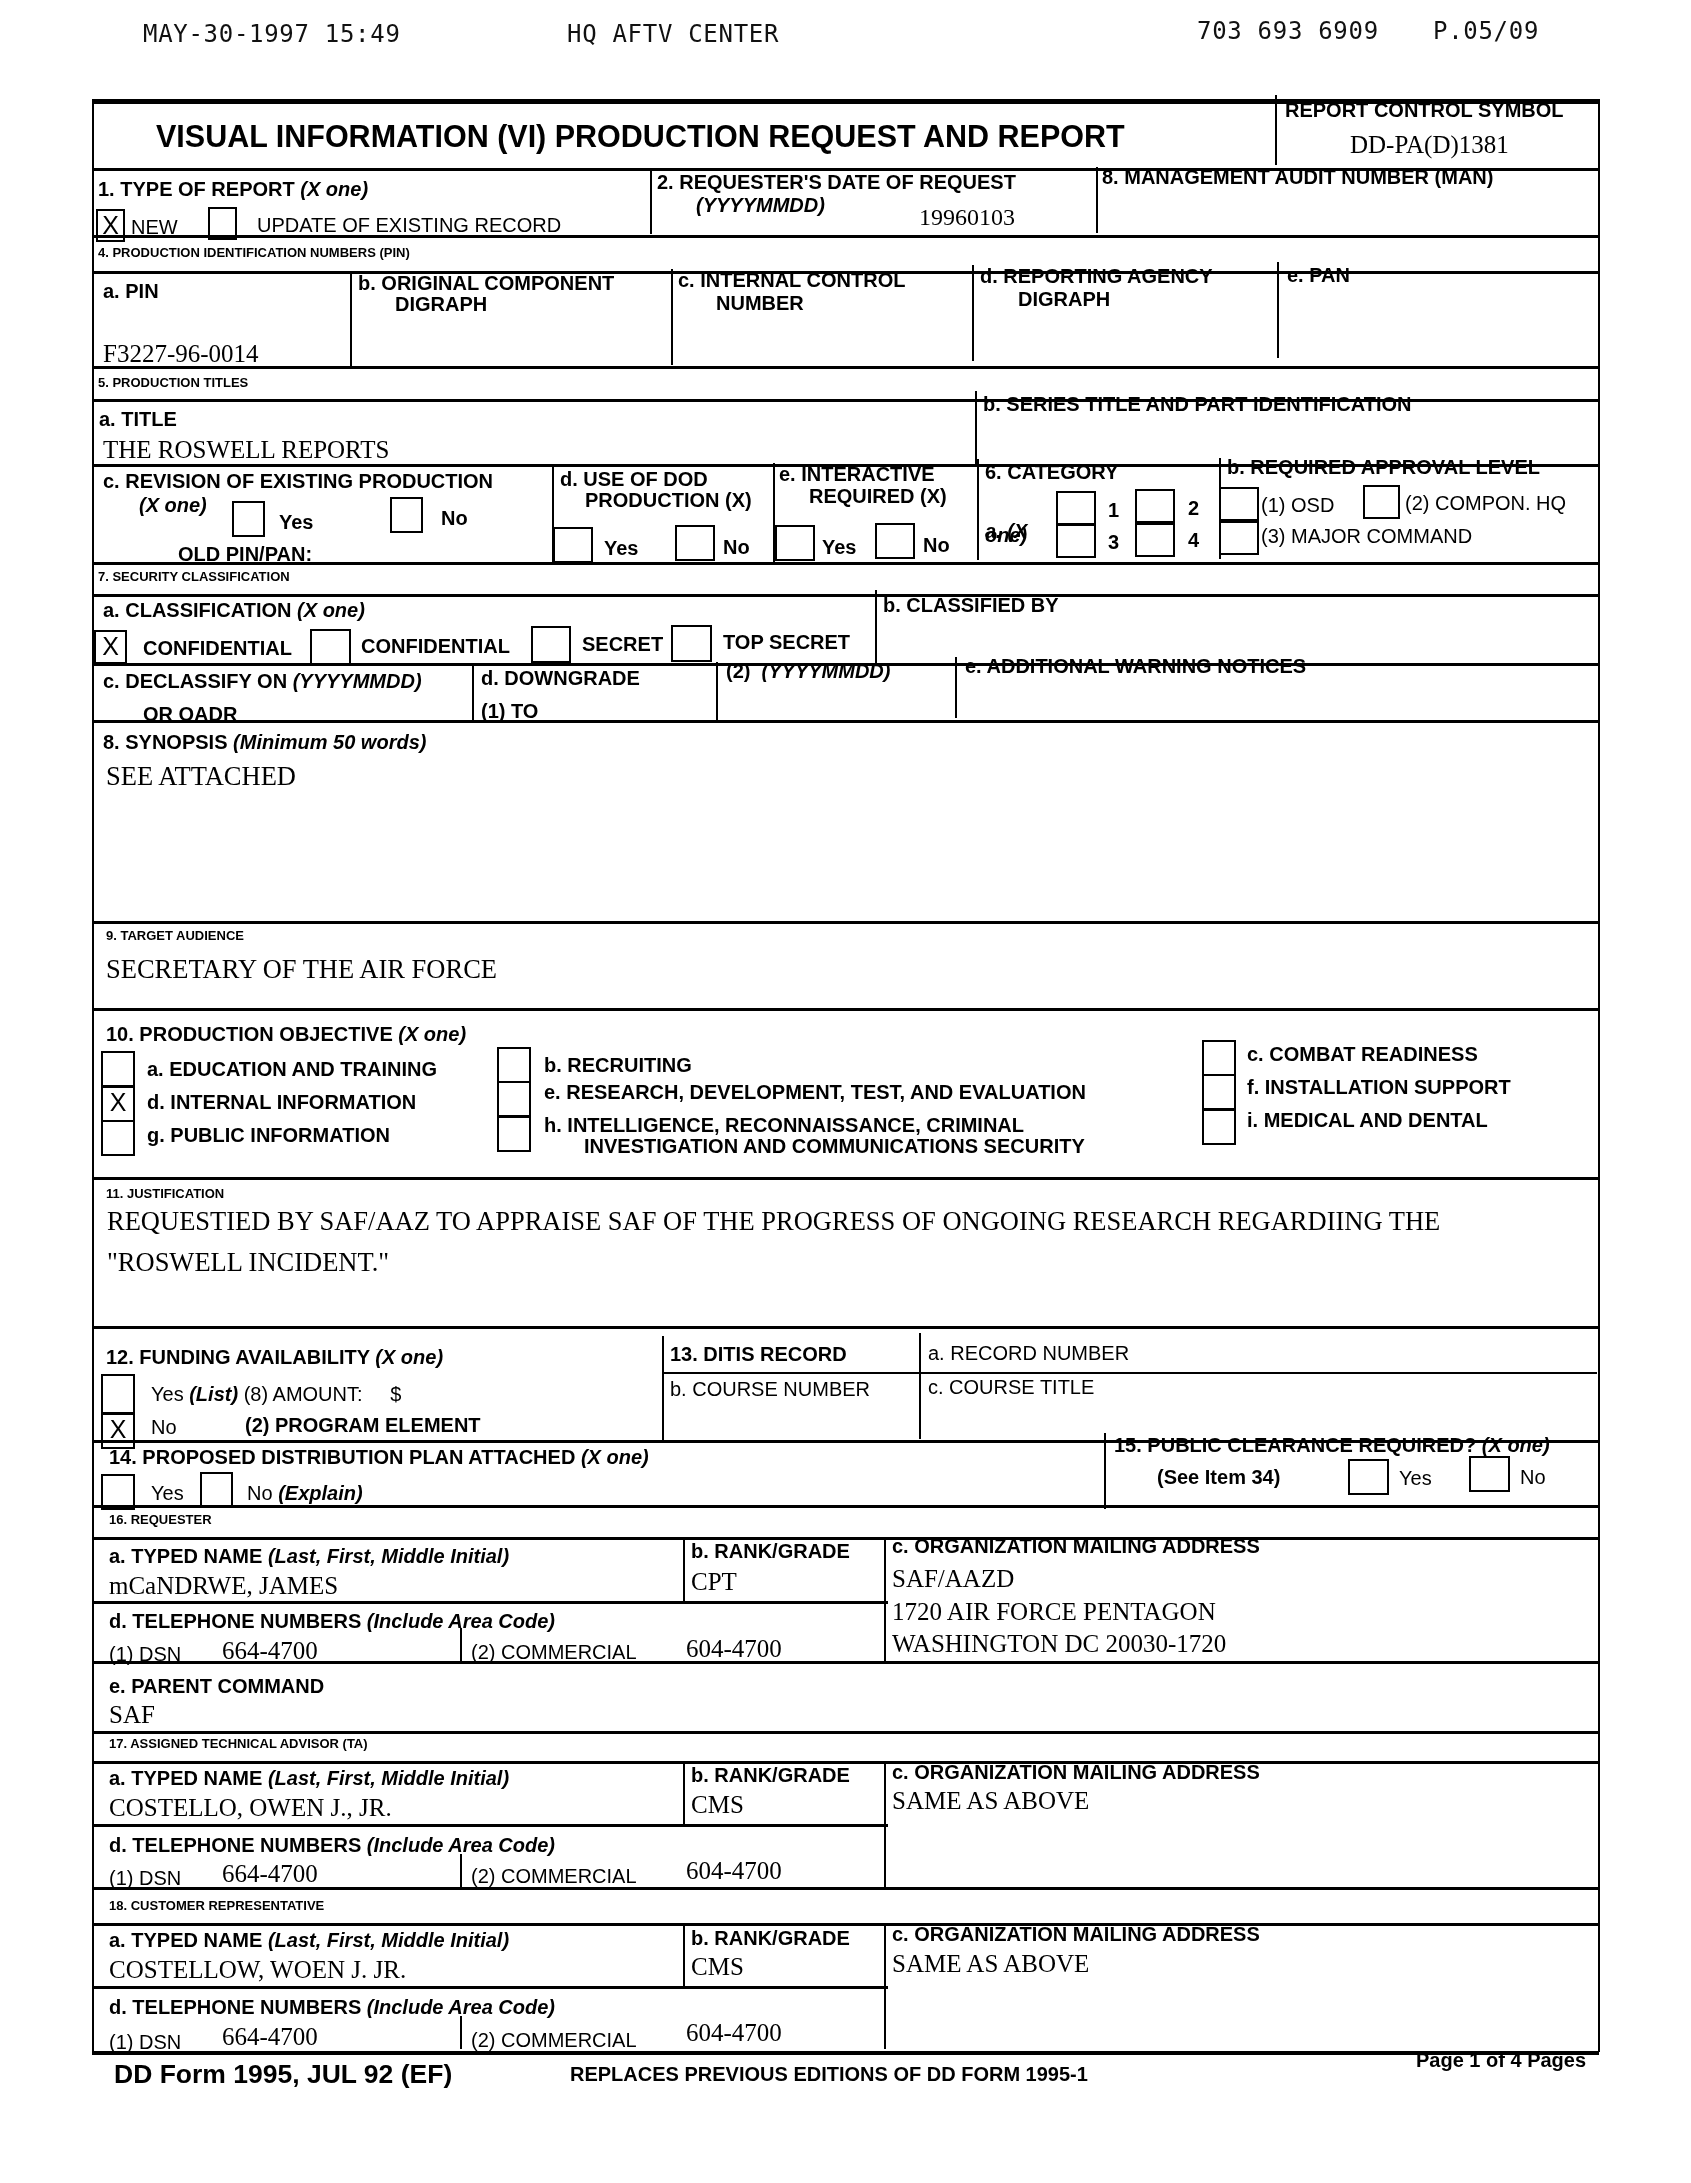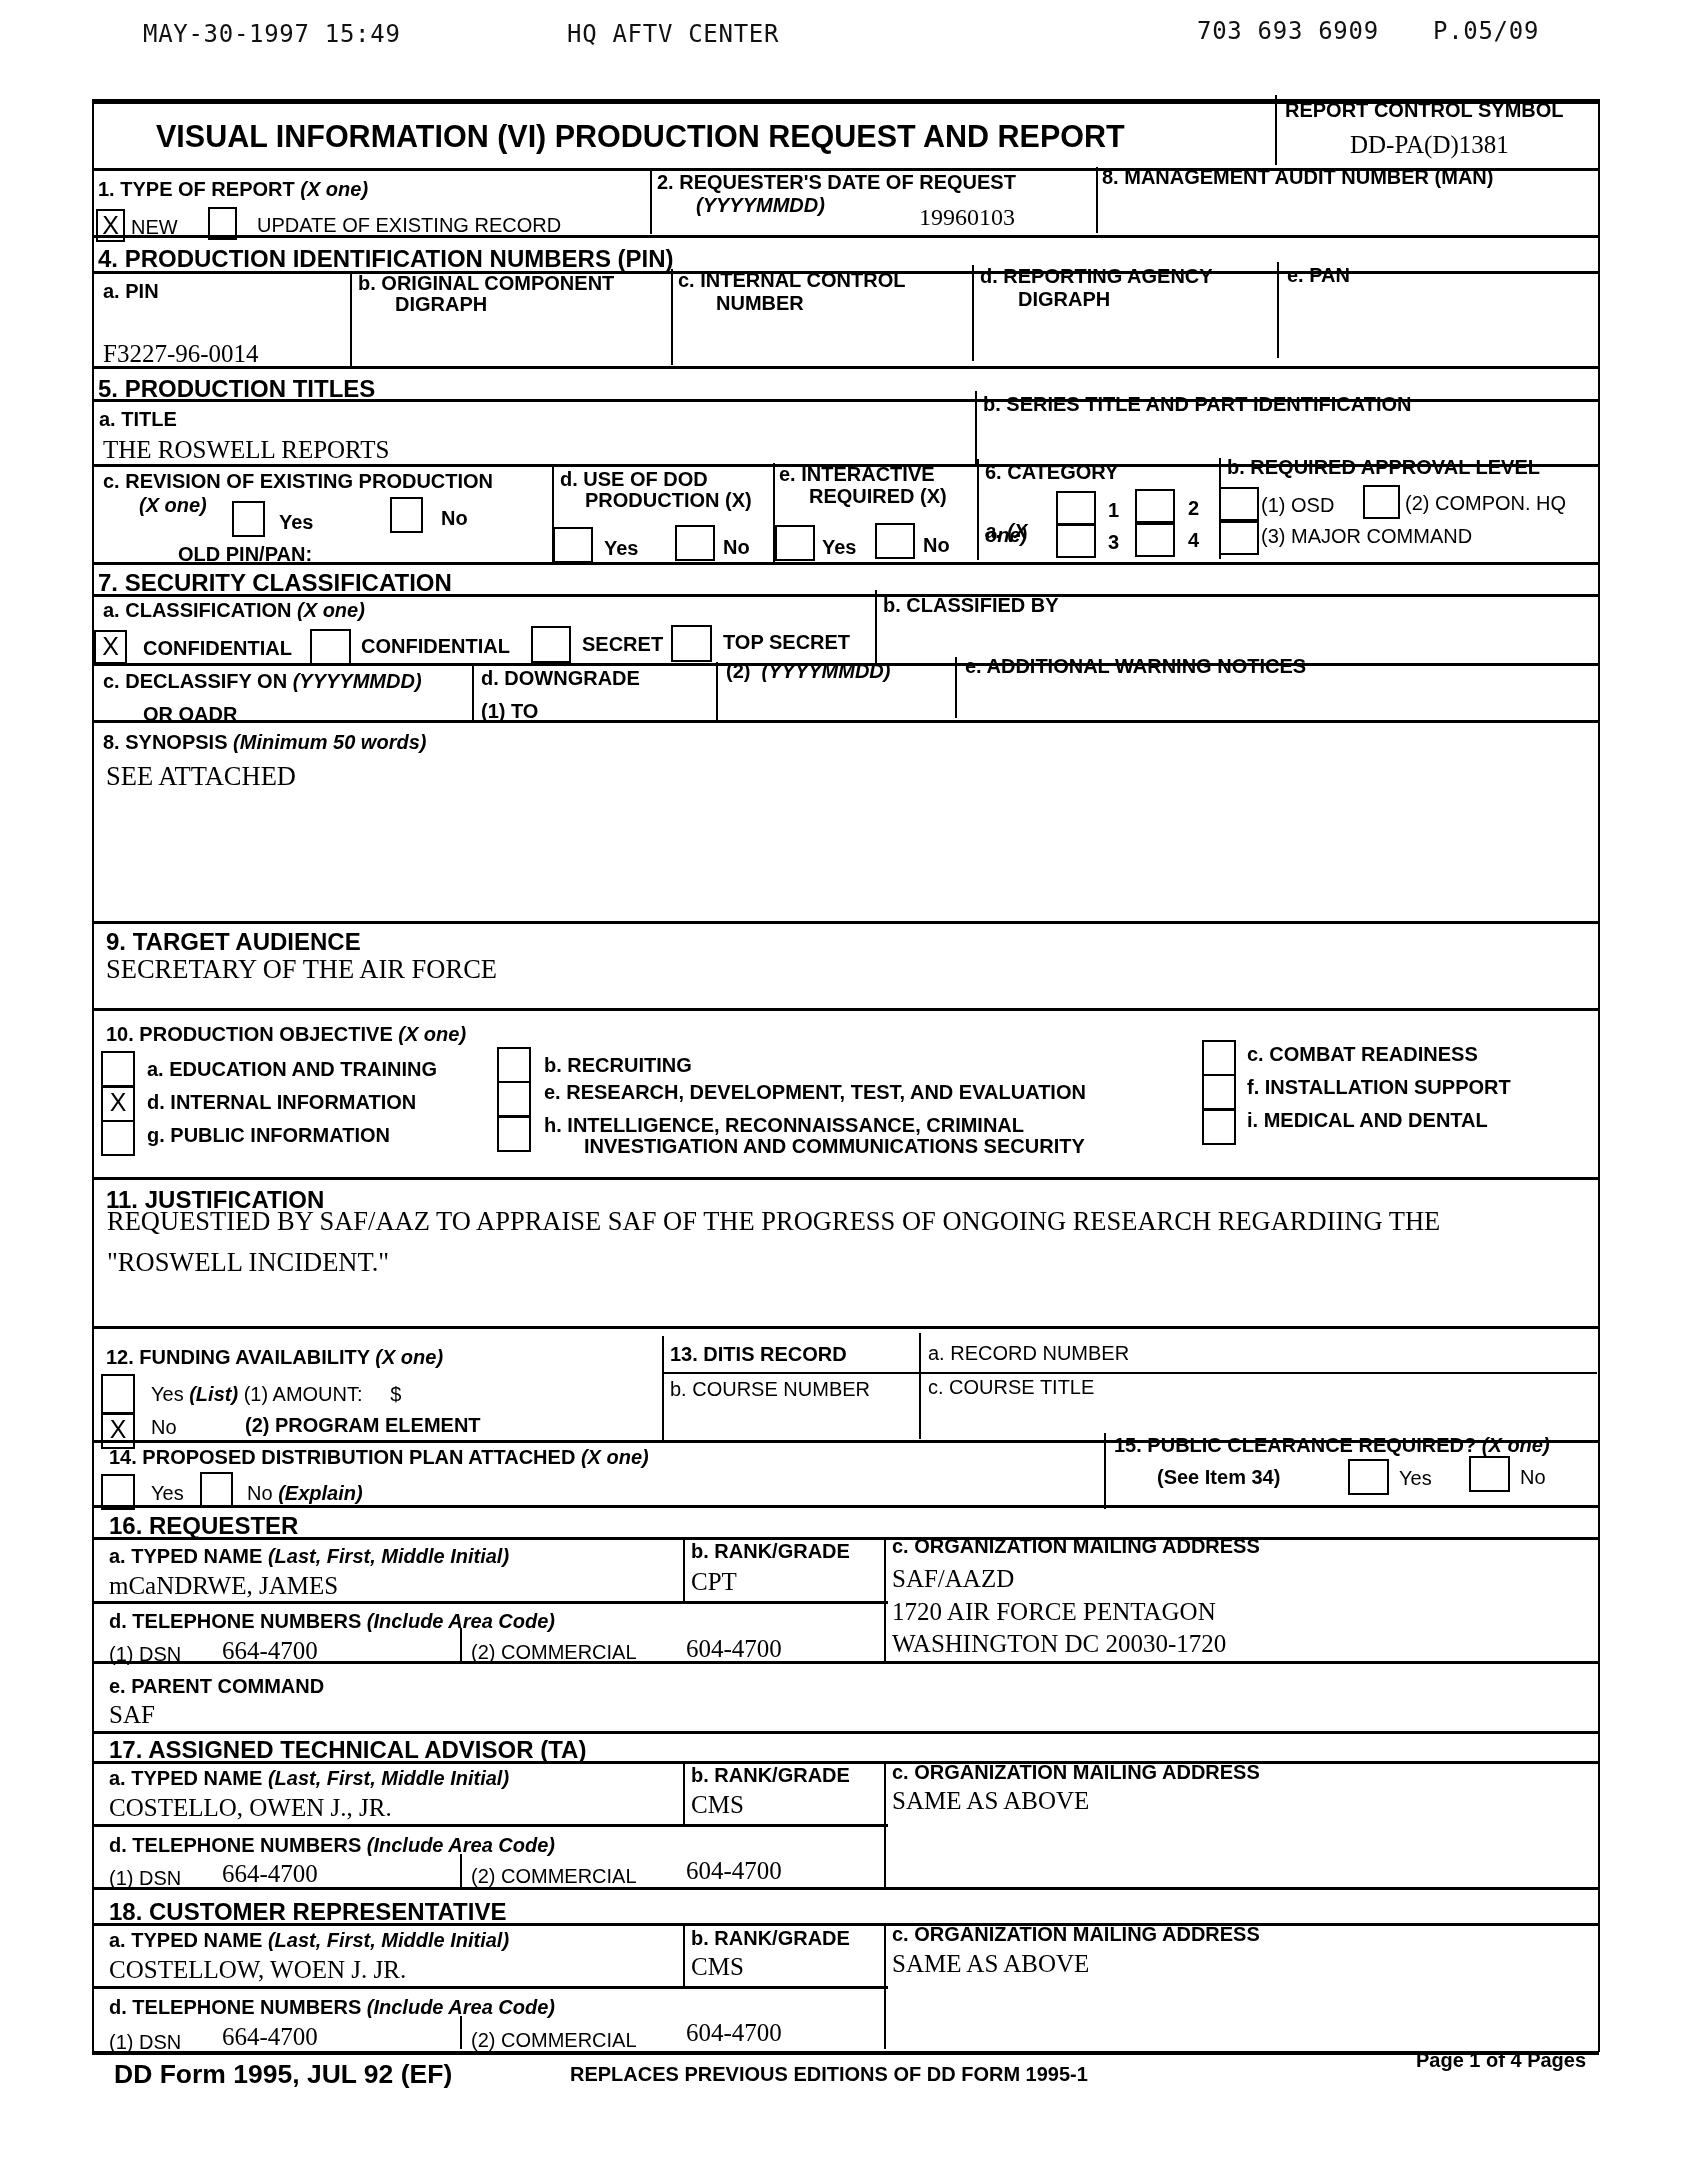--- a/index.html
+++ b/index.html
@@ -1,21 +1,21 @@
 <!DOCTYPE html>
 <html style="font-size:10.6px"><head>
 <meta charset="utf-8">
 <style>
   html, body { margin:0; padding:0; background:#ffffff; }
   body { width:1691px; height:2183px; position:relative; overflow:hidden; color:#000; font-family:"DejaVu Sans", sans-serif; }
   .abs { position:absolute; }
   .fax { font-family:"DejaVu Sans Mono", monospace; font-size:24px; letter-spacing:0.7px; color:#111; }
   .lbl { font-family:"Liberation Sans", sans-serif; font-weight:bold; font-size:20px; white-space:nowrap; line-height:1.1; }
   .lbl i { font-style:italic; font-weight:bold; }
-  .sec { font-family:"Liberation Sans", sans-serif; font-weight:bold; font-size:24px; white-space:nowrap; }
+  .sec { font-family:"Liberation Sans", sans-serif; font-weight:bold; font-size:13px; white-space:nowrap; }
   .val { font-family:"Liberation Serif", serif; font-size:26.5px; white-space:nowrap; }
   .hl { position:absolute; height:0; border-top:3.3px solid #000; }
   .vl { position:absolute; width:0; border-left:2px solid #000; }
   .cb { position:absolute; width:29px; height:33px; border:2px solid #000; box-sizing:border-box; background:#fff;
         font-family:"Liberation Sans", sans-serif; font-size:25px; line-height:29px; text-align:center; }
   .title { font-family:"Liberation Sans", sans-serif; font-weight:bold; font-size:30.5px; white-space:nowrap; }
   .foot { font-family:"Liberation Sans", sans-serif; font-weight:bold; white-space:nowrap; }
 </style>
 </head>
 <body>
@@ -179,21 +179,21 @@
 <div class="abs lbl" style="left:1247px;top:1109px;">i.  MEDICAL AND DENTAL</div>
 <div class="hl" style="left:92px;top:1177px;width:1507px;"></div>
 
 <div class="abs sec" style="left:106px;top:1186px;">11.  JUSTIFICATION</div>
 <div class="abs val" style="left:107px;top:1206px;font-size:26.5px;">REQUESTIED BY SAF/AAZ TO APPRAISE SAF OF THE PROGRESS OF ONGOING RESEARCH REGARDIING THE</div>
 <div class="abs val" style="left:107px;top:1247px;font-size:26.5px;">"ROSWELL INCIDENT."</div>
 <div class="hl" style="left:92px;top:1326px;width:1507px;"></div>
 
 <div class="abs lbl" style="left:106px;top:1346px;"><span>12.  FUNDING AVAILABILITY</span> <i>(X one)</i></div>
 <div class="cb" style="left:101px;top:1374px;width:34px;height:40px;"></div>
-<div class="abs lbl" style="left:151px;top:1383px;font-weight:normal;"><span>Yes</span> <i>(List)</i> <span>(1) AMOUNT:</span>&nbsp;&nbsp;&nbsp;&nbsp; <span>$</span></div>
+<div class="abs lbl" style="left:151px;top:1383px;font-weight:normal;"><span>Yes</span> <i>(List)</i> <span>(8) AMOUNT:</span>&nbsp;&nbsp;&nbsp;&nbsp; <span>$</span></div>
 <div class="cb" style="left:101px;top:1413px;width:34px;height:36px;">X</div>
 <div class="abs lbl" style="left:151px;top:1416px;font-weight:normal;">No</div>
 <div class="abs lbl" style="left:245px;top:1414px;">(2) PROGRAM ELEMENT</div>
 
 <div class="vl" style="left:662px;top:1336px;height:106px;"></div>
 <div class="abs lbl" style="left:670px;top:1343px;">13.  DITIS RECORD</div>
 <div class="hl" style="left:662px;top:1372px;width:935px;border-top-width:2.7px;"></div>
 <div class="abs lbl" style="left:670px;top:1378px;font-weight:normal;">b.  COURSE NUMBER</div>
 <div class="vl" style="left:919px;top:1333px;height:106px;"></div>
 <div class="abs lbl" style="left:928px;top:1342px;font-weight:normal;">a.  RECORD NUMBER</div>

